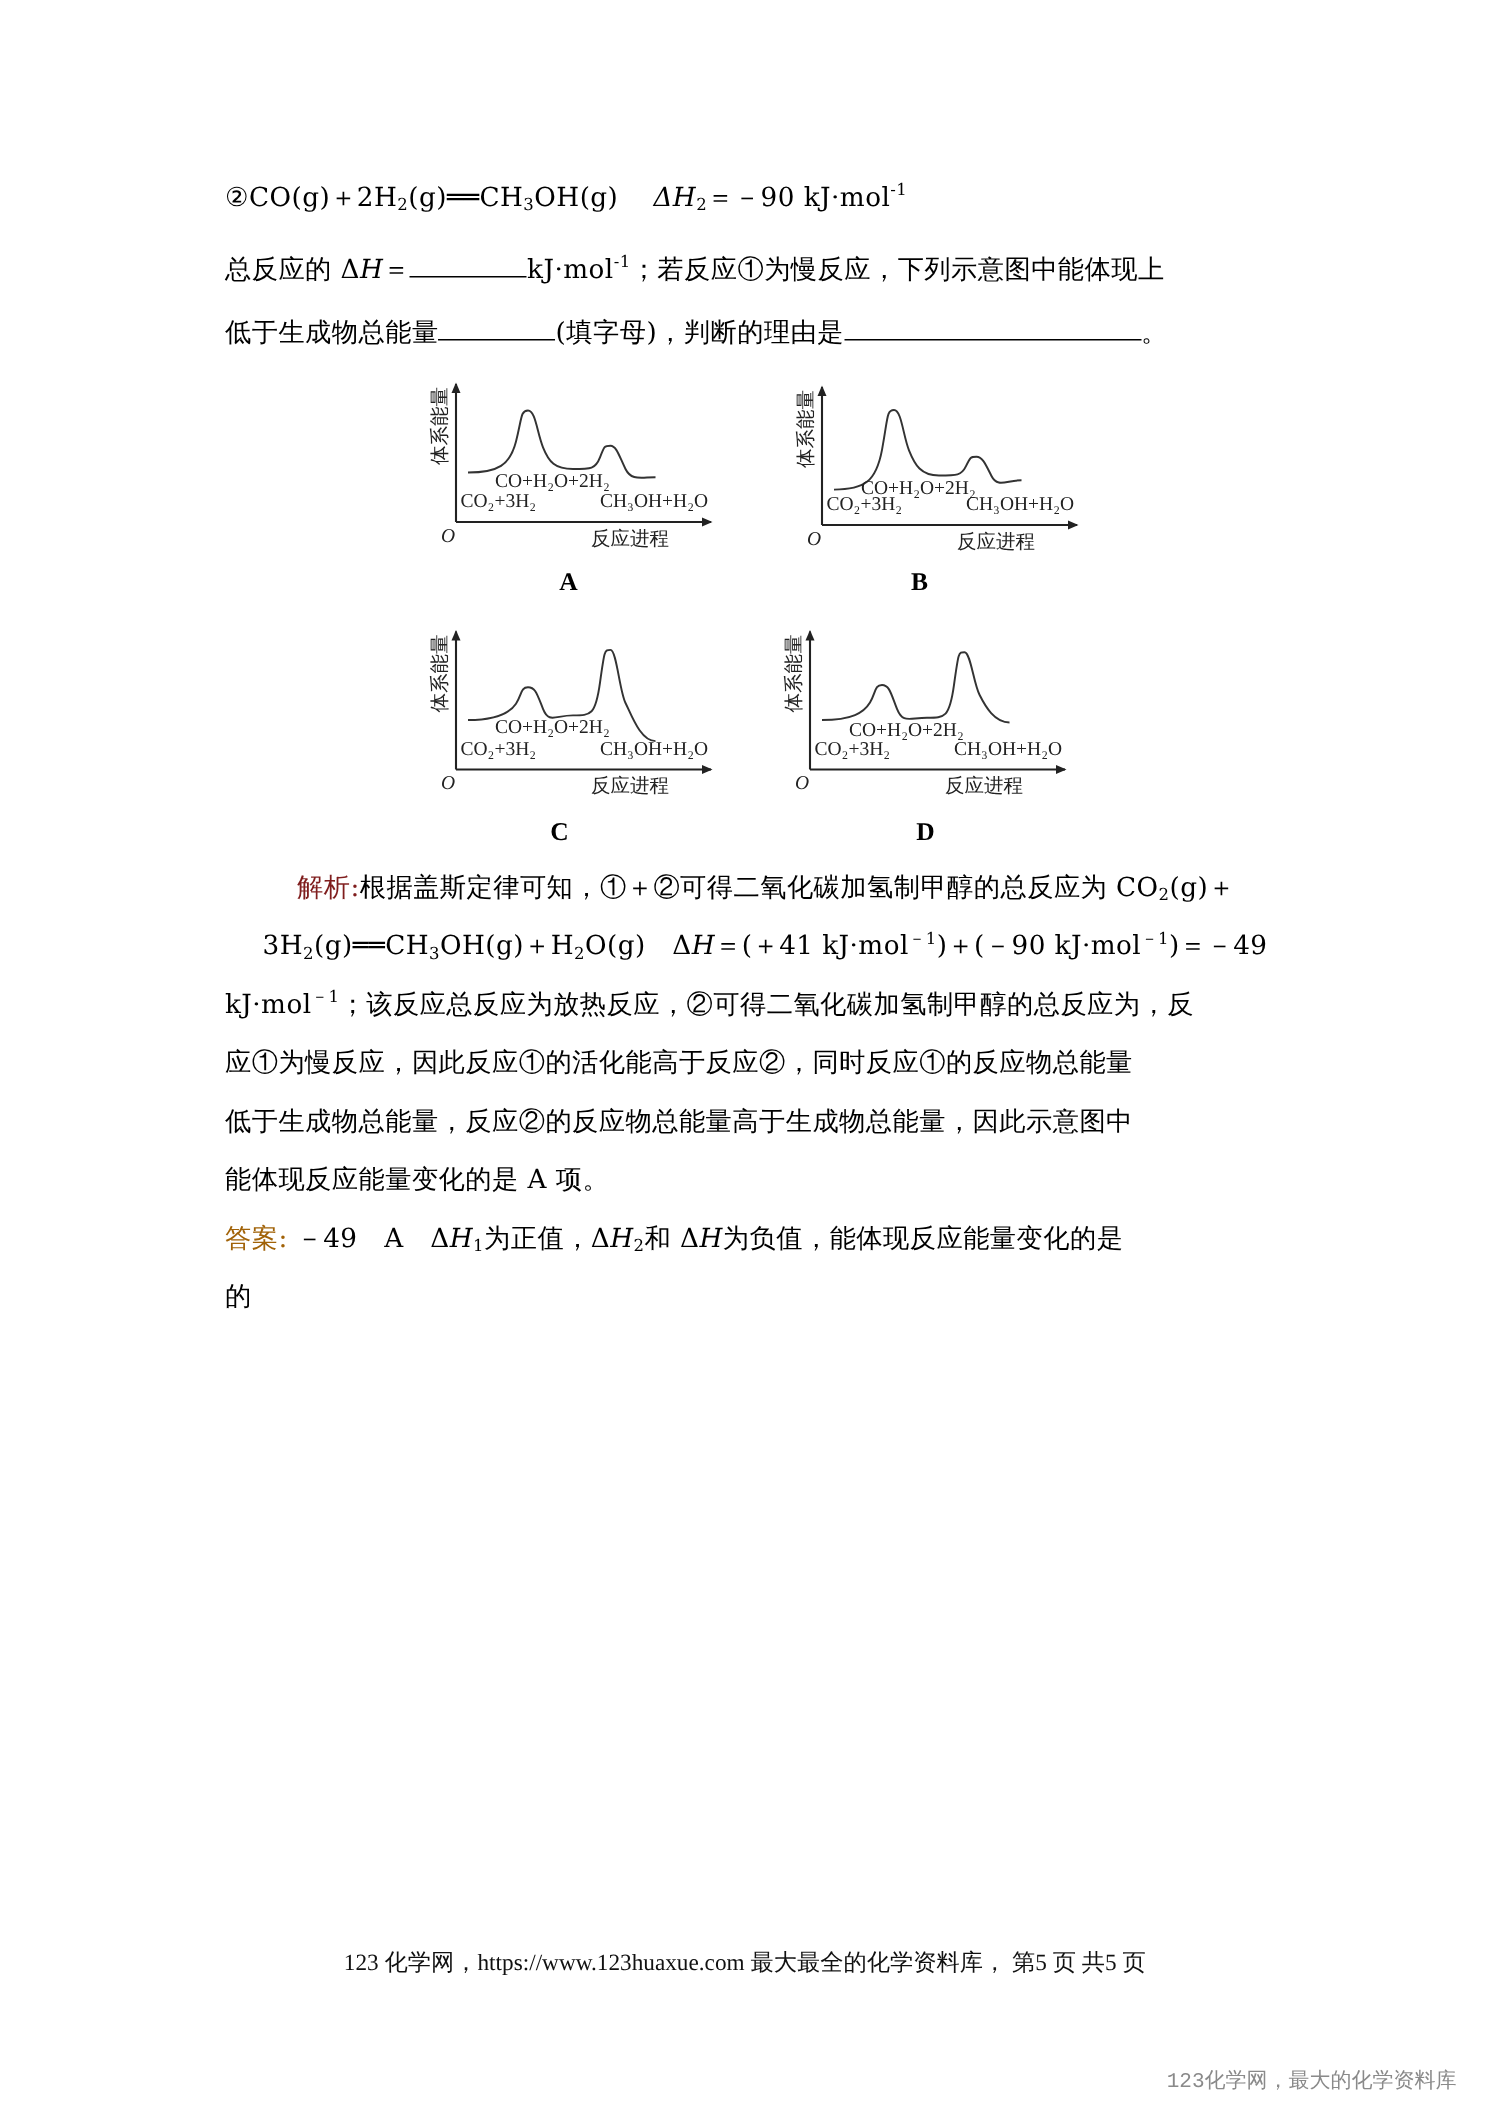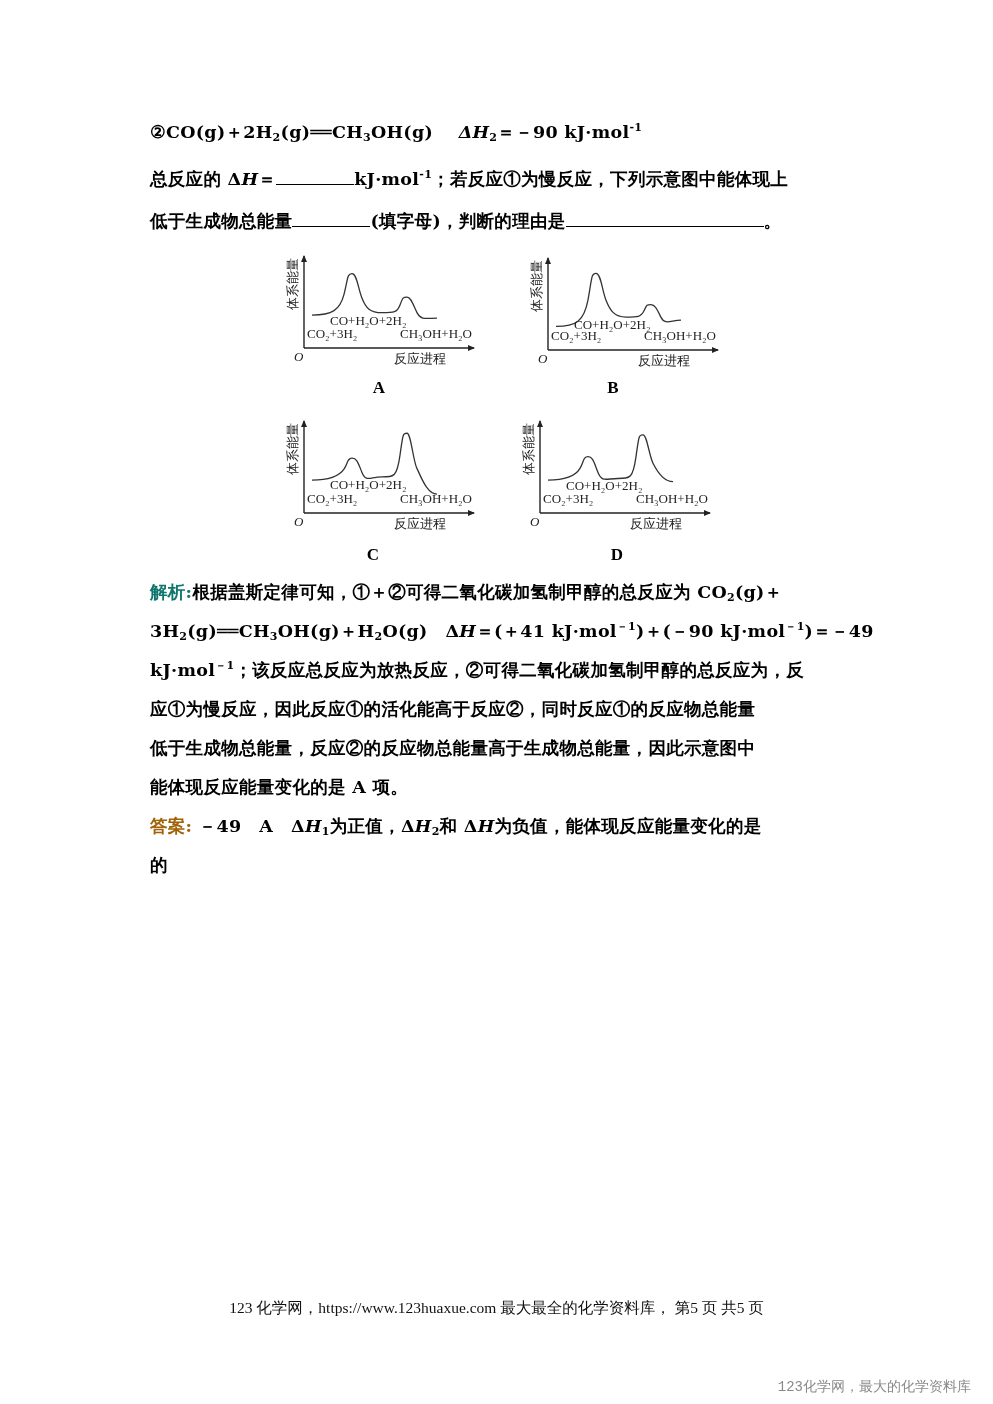--- a/index.html
+++ b/index.html
@@ -1,24 +1,24 @@
 <!DOCTYPE html>
 <html><head>
 <meta charset="utf-8">
 <style>
   html, body { margin: 0; padding: 0; background: #ffffff; }
   body { width: 993px; height: 1404px; position: relative; overflow: hidden;
          font-family: "DejaVu Serif", "Liberation Serif", serif; color: #000; }
-  .line { position: absolute; left: 150px; width: 695px; font-size: 17.5px; font-weight: bold;
+  .line { position: absolute; left: 150px; width: 695px; font-size: 17.5px; font-weight: normal;
           white-space: nowrap; line-height: 24px; letter-spacing: 0.3px; }
   .blank { display: inline-block; border-bottom: 1.3px solid #000; height: 18px; vertical-align: baseline; }
   sub { font-size: 11px; vertical-align: -3px; line-height: 0; }
   sup { font-size: 11px; vertical-align: 7px; line-height: 0; }
   .ital { font-style: italic; }
-  .label-blue { color: #0f766e; }
+  .label-blue { color: #7f1d1d; margin-left: 48px; }
   .label-red { color: #a16207; }
   .diagram { position: absolute; width: 220px; height: 150px; }
   .diagram svg { position: absolute; left: 0; top: 0; overflow: visible; }
   .dtext { font-family: "Liberation Serif", "DejaVu Serif", serif; font-size: 13px; fill: #222; }
   .caption { position: absolute; font-family: "Liberation Serif", serif; font-weight: bold; font-size: 17px; width: 30px; text-align: center; }
   .footer { position: absolute; left: 0; width: 993px; top: 1298px; text-align: center;
             font-family: "Liberation Serif", "DejaVu Serif", serif; font-size: 15.5px; color: #111; }
   .watermark { position: absolute; right: 22px; top: 1378px; font-family: Liberation Mono, monospace;
                font-size: 14px; color: #8a8a8a; }
 </style>
@@ -98,21 +98,21 @@
       <text x="12" y="113" class="dtext" font-style="italic">O</text>
       <text x="112" y="115" class="dtext">反应进程</text>
       <text x="0" y="0" class="dtext" transform="translate(15,62) rotate(-90)" font-size="13">体系能量</text>
     </svg>
   </div>
 <div class="caption" style="left:602px; top:545px;">D</div>
 
 <div class="line" style="top:580px;">
   <span class="label-blue">解析:</span><span>根据盖斯定律可知，①＋②可得二氧化碳加氢制甲醇的总反应为 CO</span><sub>2</sub><span>(g)＋</span>
 </div>
-<div class="line" style="top:619px;">
+<div class="line" style="top:619px;text-align:right;">
   <span>3H</span><sub>2</sub><span>(g)══CH</span><sub>3</sub><span>OH(g)＋H</span><sub>2</sub><span>O(g)　Δ</span><span class="ital">H</span><span>＝(＋41 kJ·mol</span><sup>－1</sup><span>)＋(－90 kJ·mol</span><sup>－1</sup><span>)＝－49</span>
 </div>
 <div class="line" style="top:658px;">
   <span>kJ·mol</span><sup>－1</sup><span>；该反应总反应为放热反应，②可得二氧化碳加氢制甲醇的总反应为，反</span>
 </div>
 <div class="line" style="top:697px;">应①为慢反应，因此反应①的活化能高于反应②，同时反应①的反应物总能量</div>
 <div class="line" style="top:736px;">低于生成物总能量，反应②的反应物总能量高于生成物总能量，因此示意图中</div>
 <div class="line" style="top:775px;">能体现反应能量变化的是 A 项。</div>
 
 <div class="line" style="top:814px;">

